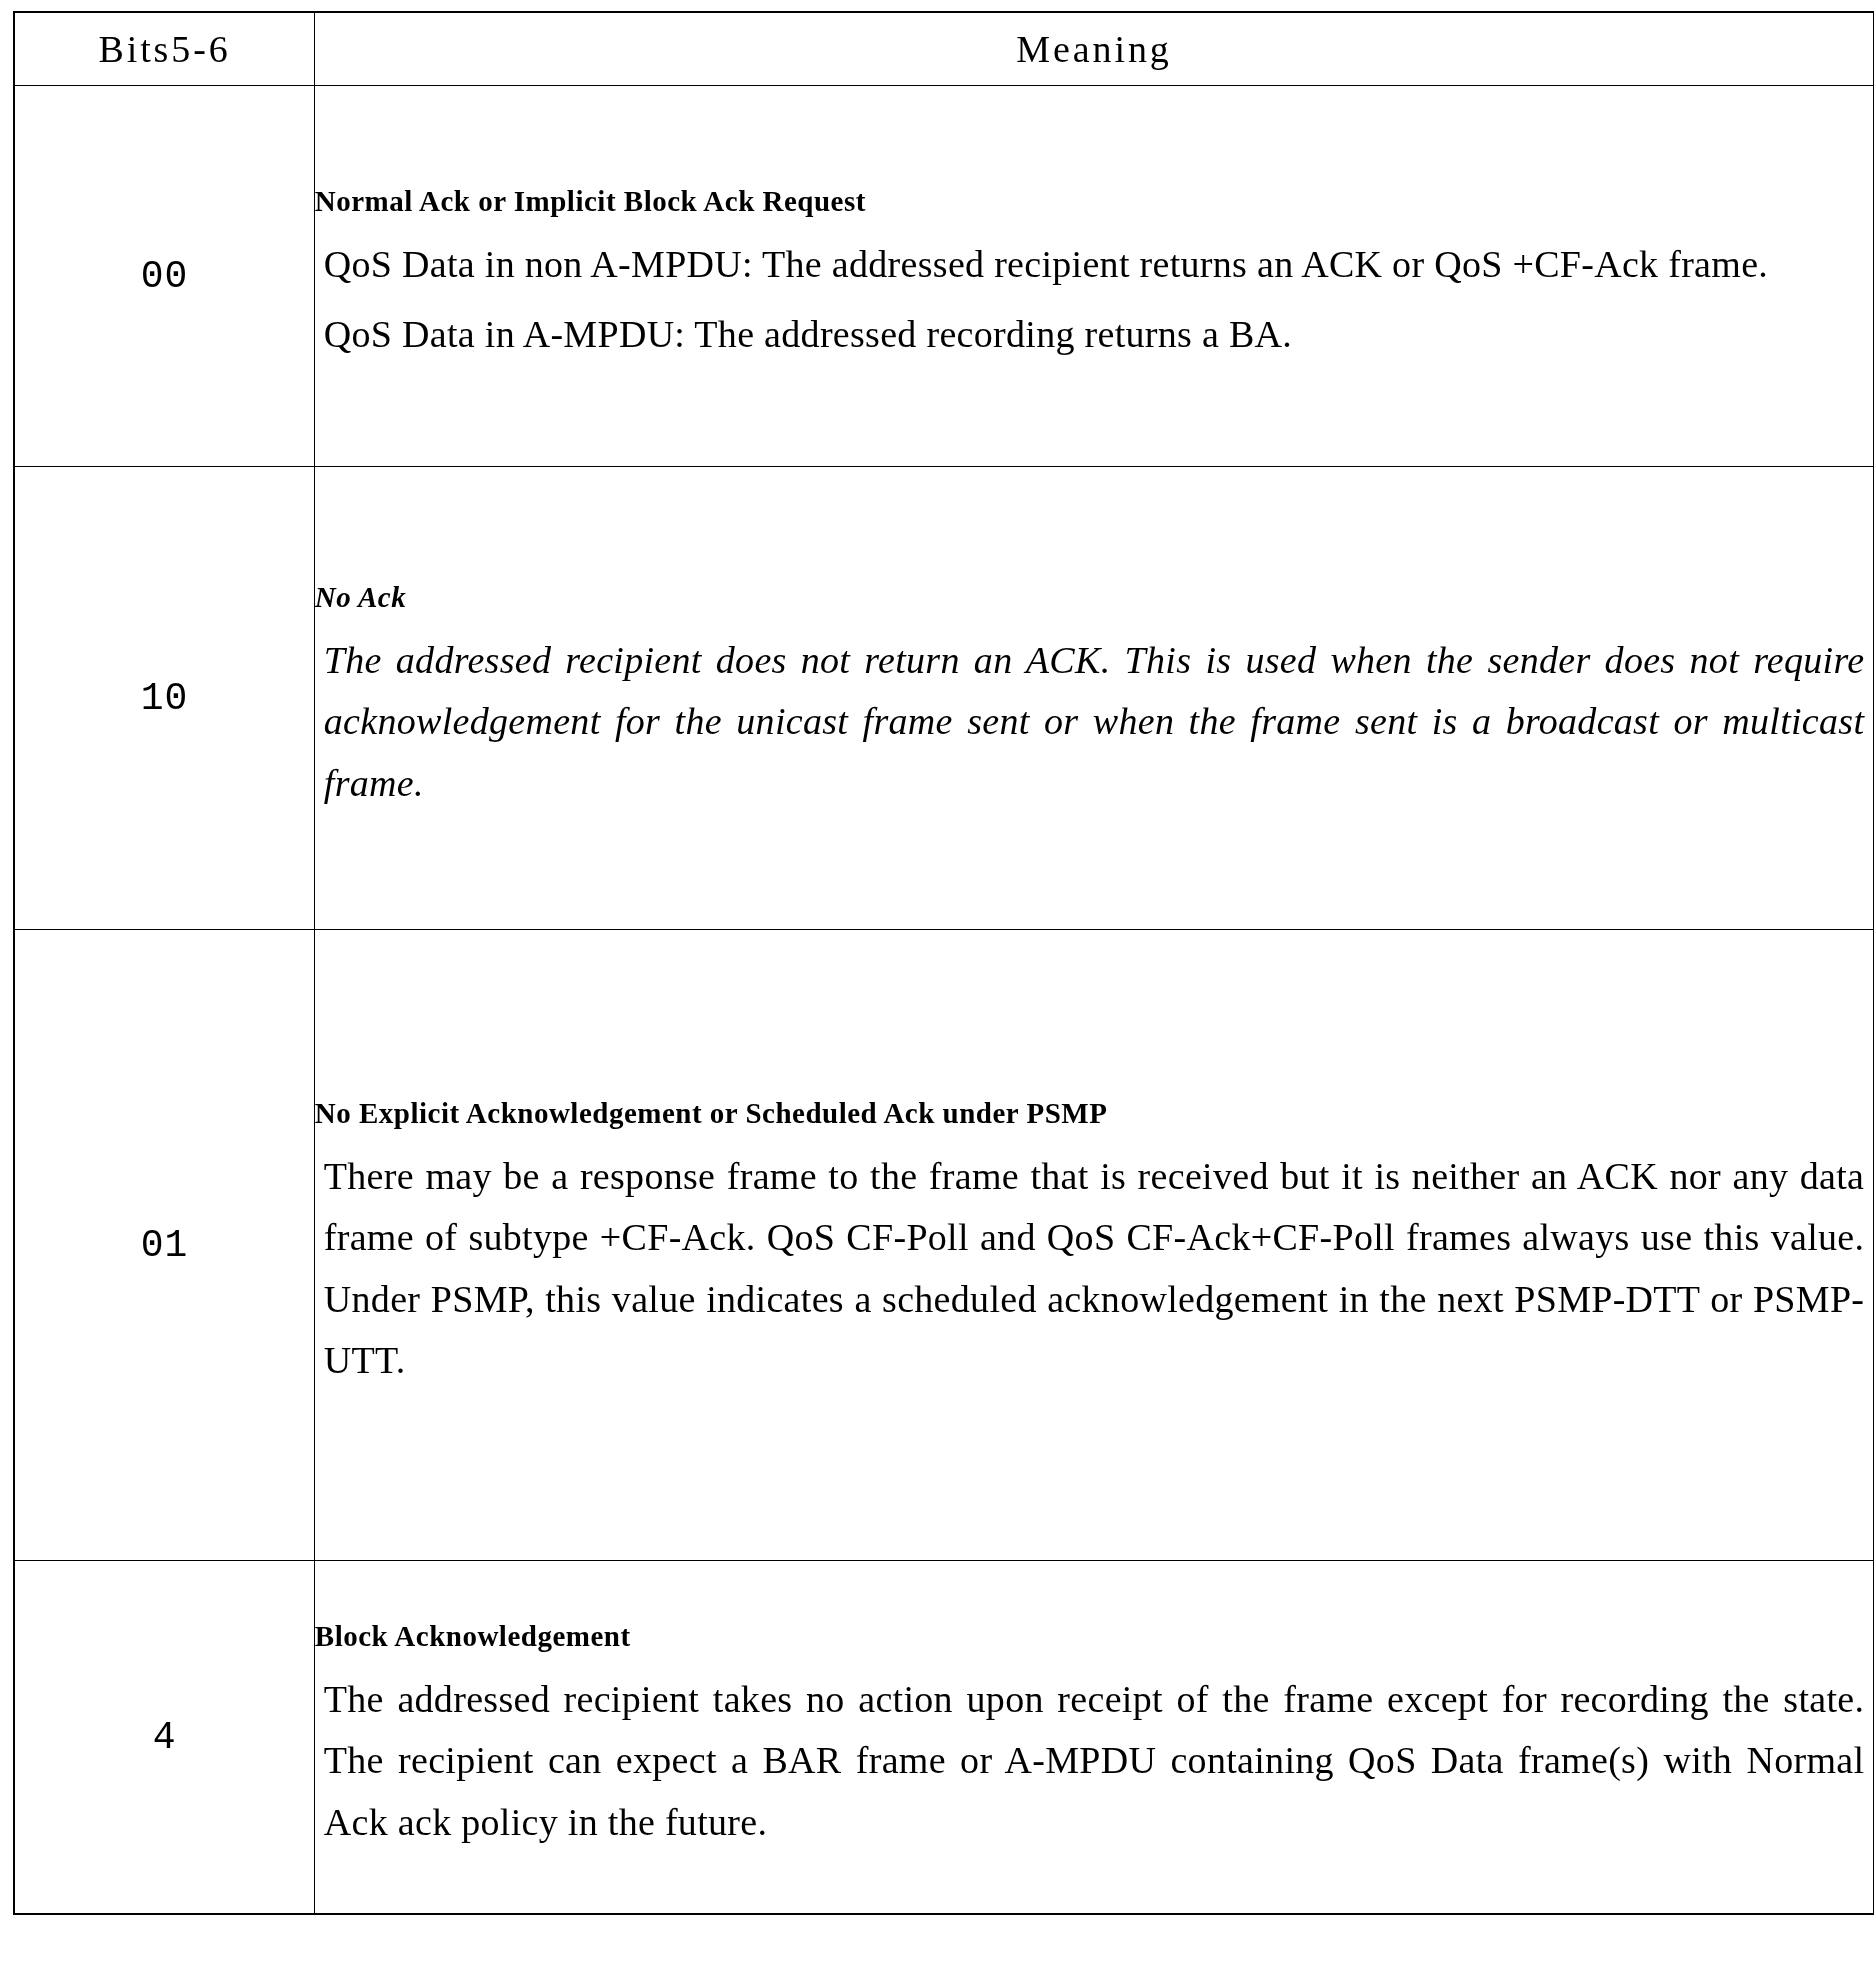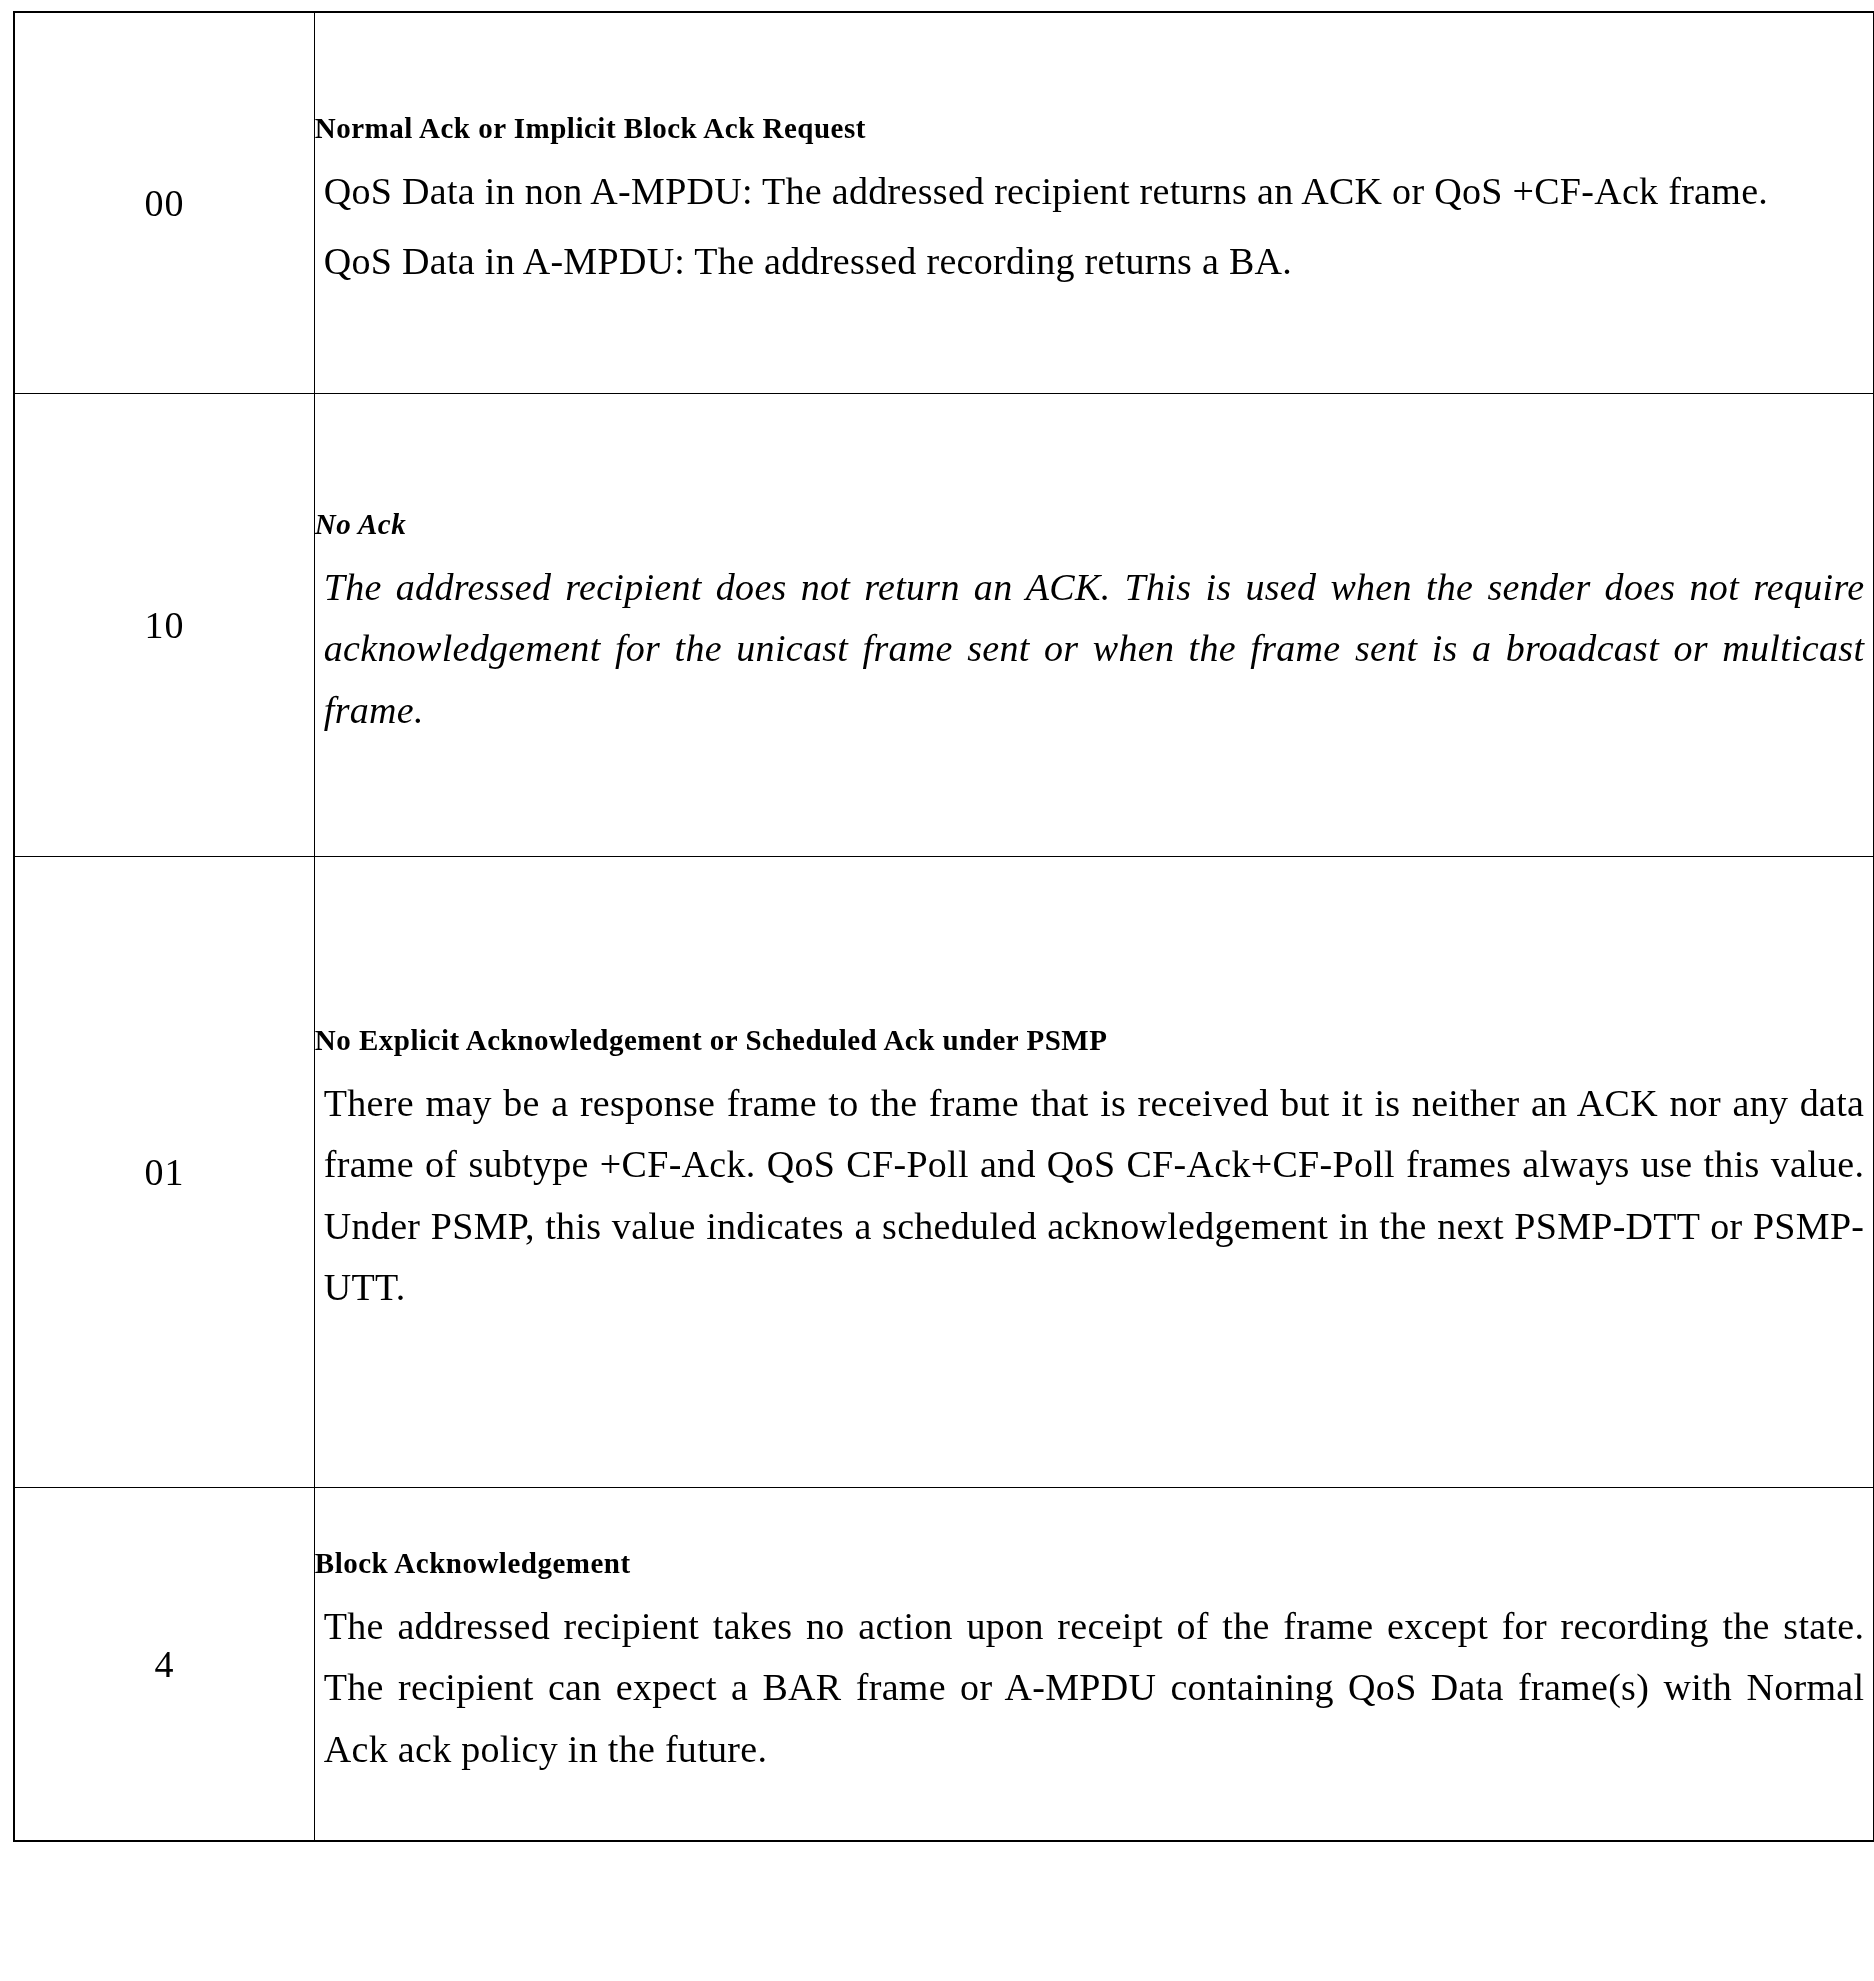--- a/index.html
+++ b/index.html
@@ -42,21 +42,21 @@
   }
 
   col.c-bits { width: 300px; }
   col.c-meaning { width: 1560px; }
 
   .bits-cell {
     text-align: center;
     font-size: 38px;
     line-height: 1.2;
     letter-spacing: 1px;
-    font-family: Liberation Serif, serif;
+    font-family: Liberation Mono, monospace;
   }
 
   .header-cell {
     text-align: center;
     font-size: 38px;
     letter-spacing: 2.9px;
     height: 72px;
     font-family: "Liberation Serif", "DejaVu Serif", serif;
   }
 
@@ -101,20 +101,24 @@
 
 <div class="page">
 
   <table class="spec-table">
     <colgroup>
       <col class="c-bits">
       <col class="c-meaning">
     </colgroup>
     <tbody>
 
+      <tr>
+        <td class="header-cell">Bits5-6</td>
+        <td class="header-cell">Meaning</td>
+      </tr>
 
       <tr class="row-00">
         <td class="bits-cell">00</td>
         <td class="meaning-cell">
           <div class="mtitle">Normal Ack or Implicit Block Ack Request</div>
           <p class="mbody">QoS Data in non A-MPDU: The addressed recipient returns an ACK or QoS +CF-Ack frame.</p>
           <p class="mbody nowrap-body">QoS Data in A-MPDU: The addressed recording returns a BA.</p>
         </td>
       </tr>
 

